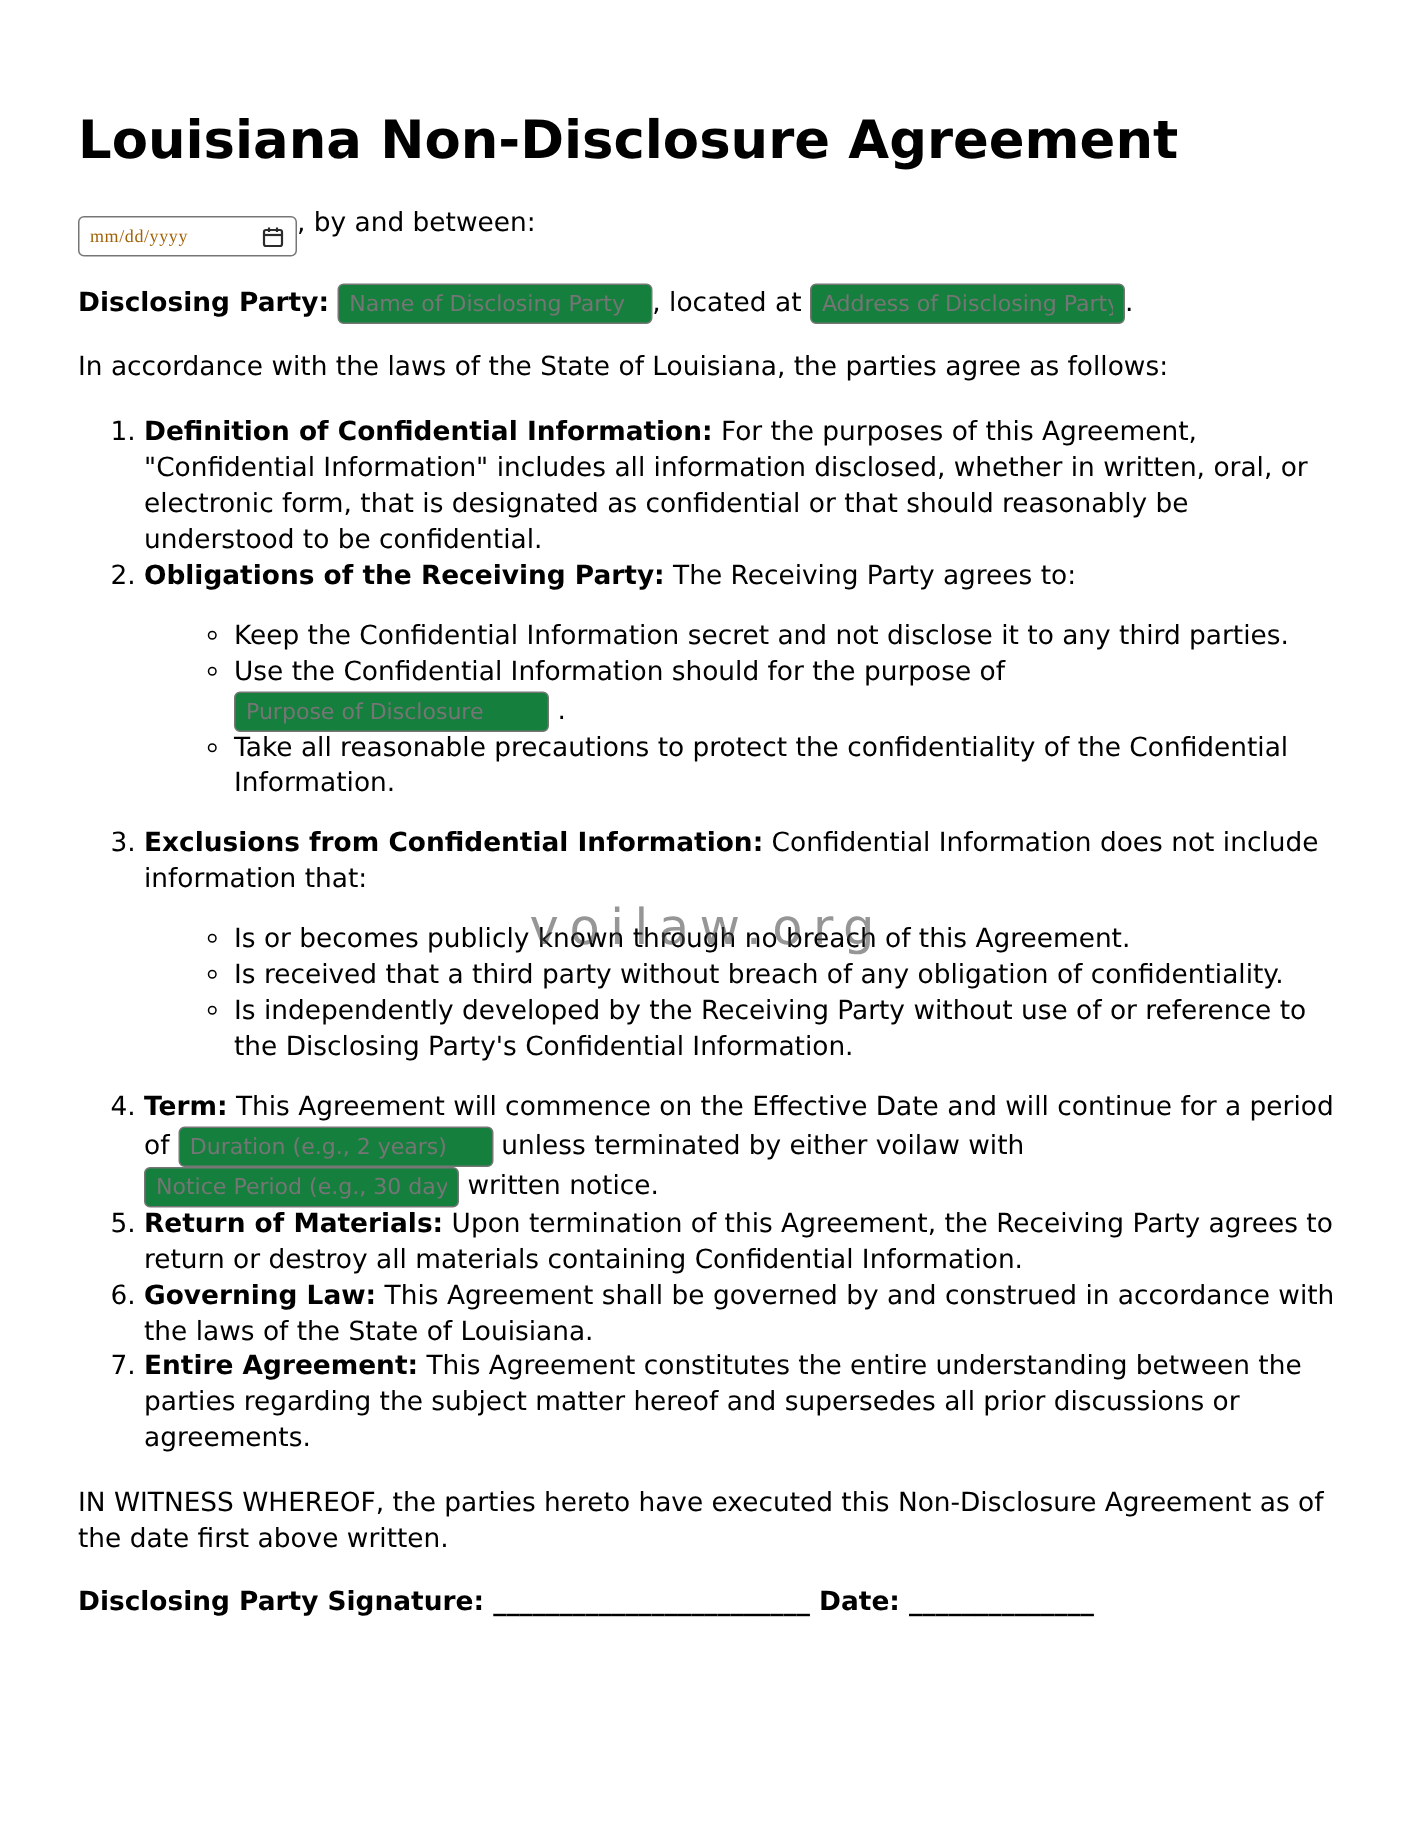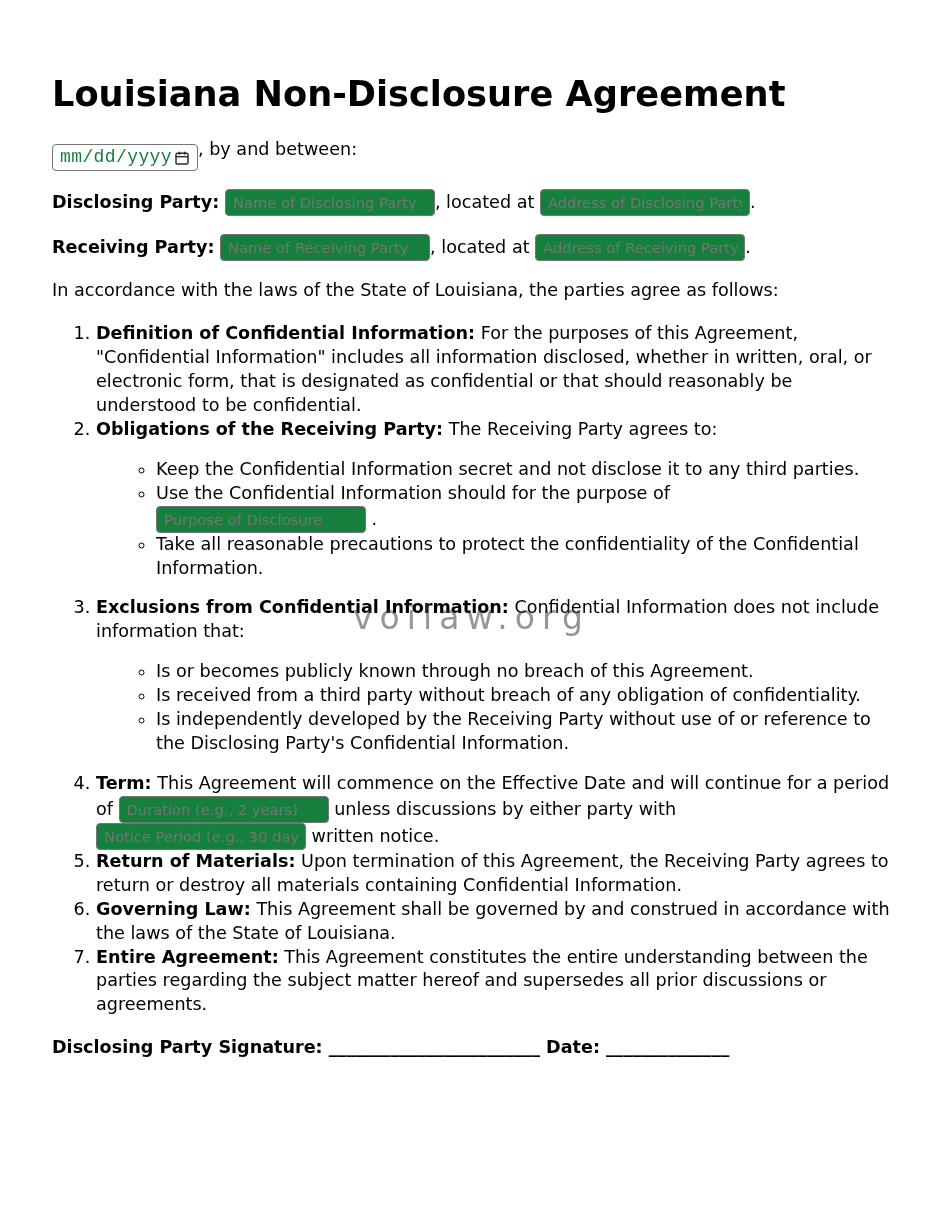--- a/index.html
+++ b/index.html
@@ -55,23 +55,23 @@
     height: 27px;
     box-sizing: border-box;
     border: 1px solid #767676;
     border-radius: 4px;
     padding: 2px 7px;
     background: #ffffff;
     vertical-align: -7px;
     cursor: default;
   }
   .date-text {
-    font-family: Liberation Mono, monospace;
-    font-size: 18px;
-    color: #15803d;
+    font-family: Liberation Serif, serif;
+    font-size: 12px;
+    color: #a16207;
     letter-spacing: 0.4px;
     white-space: nowrap;
   }
   .cal-icon { display: inline-block; width: 16px; height: 16px; }
   .cal-icon svg { display: block; }
 
   
   ol.clauses { margin: 19px 0; padding-left: 44px; }
   ol.clauses > li { margin: 0; padding: 0; }
   ul.subs { margin: 16px; padding-left: 44px; list-style-type: circle; }
@@ -115,23 +115,20 @@
             <line x1="8" y1="2.5" x2="8" y2="7"></line>
             <line x1="16" y1="2.5" x2="16" y2="7"></line>
           </svg>
         </span>
       </span><span>, by and between:</span></p>
 
   <p><strong>Disclosing Party:</strong>
     <input type="text" class="fld" placeholder="Name of Disclosing Party" style=""><span>, located at</span>
     <input type="text" class="fld" placeholder="Address of Disclosing Party" style=""><span>.</span></p>
 
-  <p><strong>Receiving Party:</strong>
-    <input type="text" class="fld" placeholder="Name of Receiving Party" style=""><span>, located at</span>
-    <input type="text" class="fld" placeholder="Address of Receiving Party" style=""><span>.</span></p>
 
   <p>In accordance with the laws of the State of Louisiana, the parties agree as follows:</p>
 
   <ol class="clauses">
 
     <li><strong>Definition of Confidential Information:</strong>
       <span>For the purposes of this Agreement, "Confidential Information" includes all information disclosed, whether in written, oral, or electronic form, that is designated as confidential or that should reasonably be understood to be confidential.</span></li>
 
     <li><strong>Obligations of the Receiving Party:</strong>
       <span>The Receiving Party agrees to:</span>
@@ -141,43 +138,44 @@
           <input type="text" class="fld" placeholder="Purpose of Disclosure" style="">
           <span>.</span></li>
         <li><span>Take all reasonable precautions to protect the confidentiality of the Confidential Information.</span></li>
       </ul>
     </li>
 
     <li><strong>Exclusions from Confidential Information:</strong>
       <span>Confidential Information does not include information that:</span>
       <ul class="subs">
         <li><span>Is or becomes publicly known through no breach of this Agreement.</span></li>
-        <li><span>Is received from a third party without breach of any obligation of confidentiality.</span></li>
+        <li><span>Is received that a third party without breach of any obligation of confidentiality.</span></li>
         <li><span>Is independently developed by the Receiving Party without use of or reference to the Disclosing Party's Confidential Information.</span></li>
       </ul>
     </li>
 
     <li><strong>Term:</strong>
       <span>This Agreement will commence on the Effective Date and will continue for a period of</span>
       <input type="text" class="fld" placeholder="Duration (e.g., 2 years)" style="">
-      <span>unless discussions by either party with</span>
+      <span>unless terminated by either voilaw with</span>
       <input type="text" class="fld" placeholder="Notice Period (e.g., 30 days)" style="">
       <span>written notice.</span></li>
 
     <li><strong>Return of Materials:</strong>
       <span>Upon termination of this Agreement, the Receiving Party agrees to return or destroy all materials containing Confidential Information.</span></li>
 
     <li><strong>Governing Law:</strong>
       <span>This Agreement shall be governed by and construed in accordance with the laws of the State of Louisiana.</span></li>
 
     <li><strong>Entire Agreement:</strong>
       <span>This Agreement constitutes the entire understanding between the parties regarding the subject matter hereof and supersedes all prior discussions or agreements.</span></li>
 
   </ol>
 
+  <p>IN WITNESS WHEREOF, the parties hereto have executed this Non-Disclosure Agreement as of the date first above written.</p>
 
   <p class="sig-row"><strong>Disclosing Party Signature:</strong>
     <span class="sig-line">________________________</span>
     <strong>Date:</strong>
     <span class="sig-line">______________</span></p>
 
 
 </div>
 
 </body></html>

